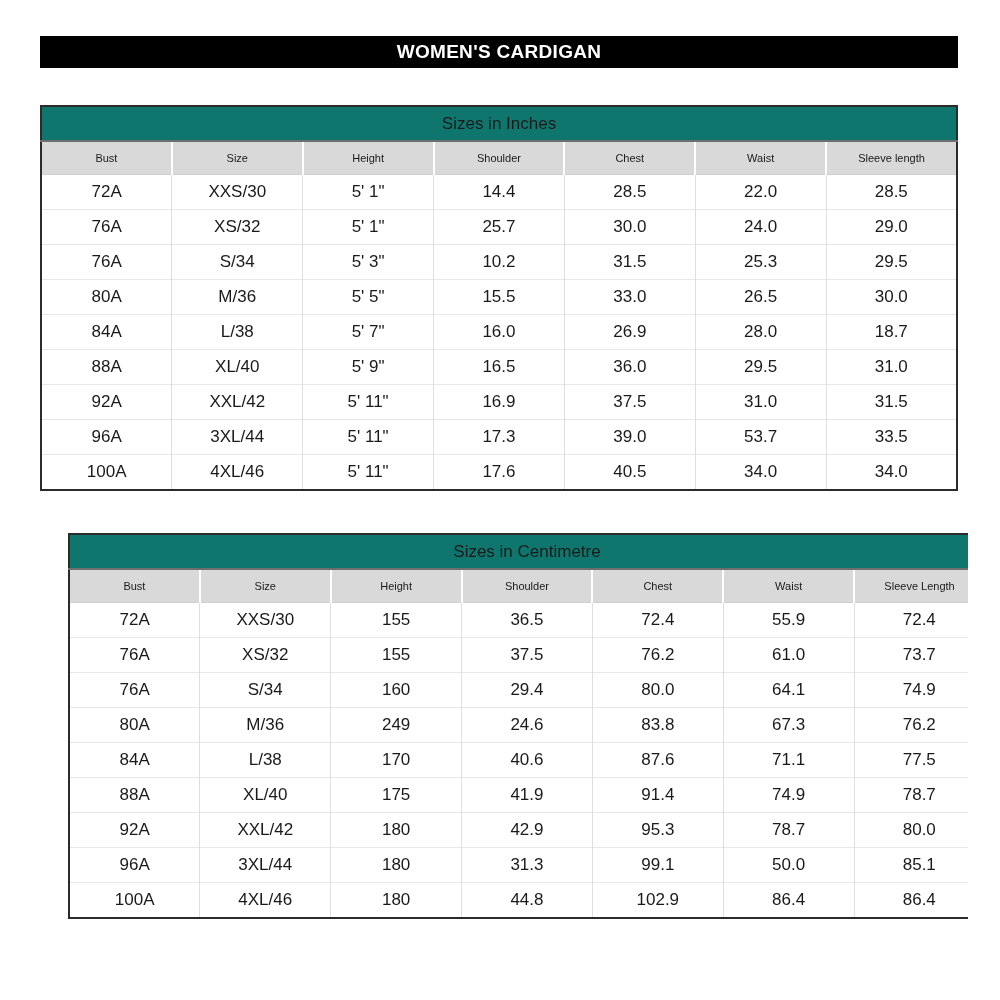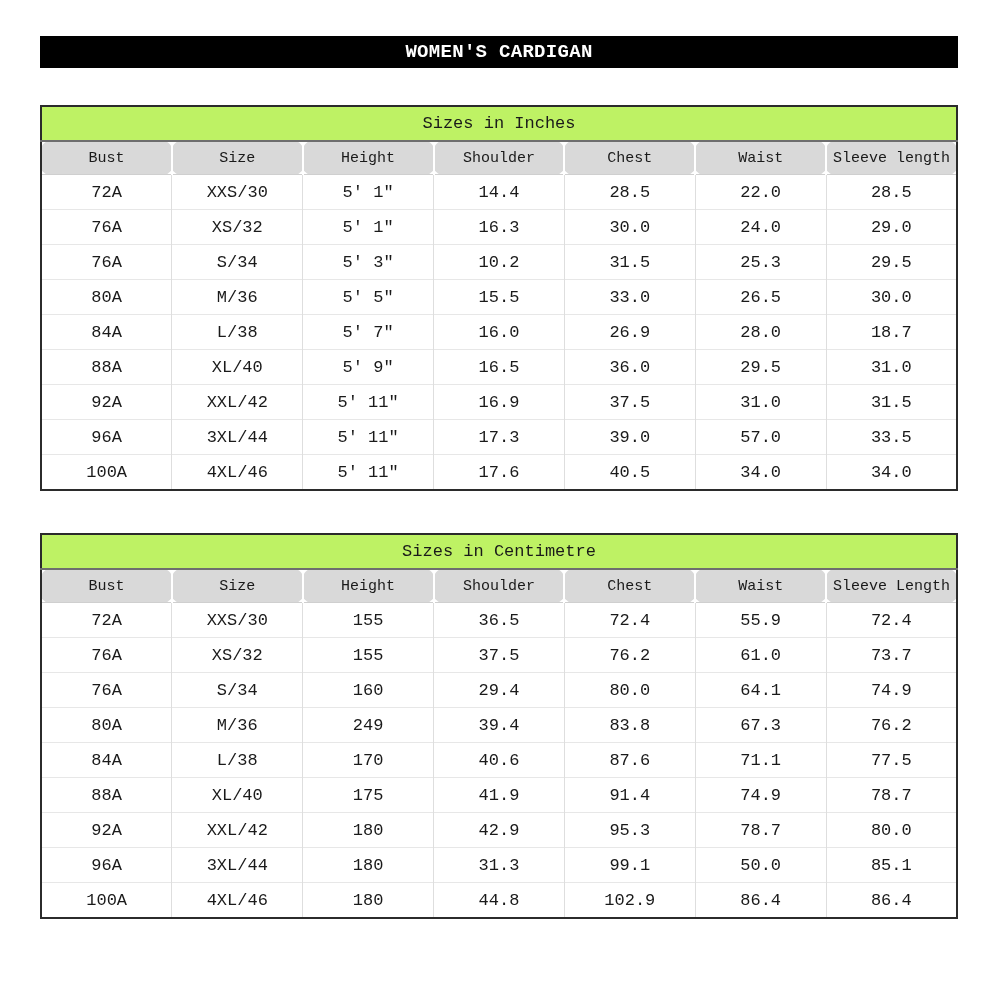--- a/index.html
+++ b/index.html
@@ -8,21 +8,20 @@
     background: #ffffff;
     font-family: "Liberation Sans", sans-serif;
     color: #1a1a1a;
   }
   .page {
     position: relative;
     width: 968px;
     height: 1000px;
     background: #ffffff;
     overflow: hidden;
-    font-family: Liberation Mono, monospace;
   }
   .banner {
     position: absolute;
     left: 40px;
     top: 36px;
     width: 918px;
     height: 32px;
     background: #000000;
     display: flex;
     align-items: center;
@@ -33,49 +32,48 @@
     font-size: 19px;
     font-weight: bold;
     letter-spacing: 0.3px;
   }
   .size-table-wrap {
     position: absolute;
     left: 40px;
     width: 918px;
   }
   .size-table-wrap.inches { top: 105px; }
-  .size-table-wrap.cm     { top: 533px; }
+  .size-table-wrap.cm     { top: 533px; margin-left: 28px; }
 
   table.size-table {
     width: 100%;
     table-layout: fixed;
     border-collapse: collapse;
     border: 2px solid #2b2b2b;
     background: #ffffff;
   }
   td, th {
     padding: 0;
     text-align: center;
     vertical-align: middle;
     font-weight: normal;
     overflow: hidden;
     white-space: nowrap;
   }
   .title-row td {
     height: 33px;
     font-size: 17px;
-    background: #bef264;
+    background: #0f766e;
     border-bottom: 2px solid #6e6e6e;
   }
   .header-row th {
     height: 32px;
-    font-size: 15px;
+    font-size: 11px;
     background: #d9d9d9;
     border-bottom: 1px solid #cfcfcf;
-    border-radius: 9px;
   }
   .header-row th + th {
     border-left: 2px solid #ffffff;
   }
   tbody td {
     height: 34px;
     font-size: 17px;
   }
   tbody td + td {
     border-left: 1px solid #dedede;
@@ -116,21 +114,21 @@
             <td>5' 1"</td>
             <td>14.4</td>
             <td>28.5</td>
             <td>22.0</td>
             <td>28.5</td>
           </tr>
           <tr>
             <td>76A</td>
             <td>XS/32</td>
             <td>5' 1"</td>
-            <td>16.3</td>
+            <td>25.7</td>
             <td>30.0</td>
             <td>24.0</td>
             <td>29.0</td>
           </tr>
           <tr>
             <td>76A</td>
             <td>S/34</td>
             <td>5' 3"</td>
             <td>10.2</td>
             <td>31.5</td>
@@ -172,21 +170,21 @@
             <td>37.5</td>
             <td>31.0</td>
             <td>31.5</td>
           </tr>
           <tr>
             <td>96A</td>
             <td>3XL/44</td>
             <td>5' 11"</td>
             <td>17.3</td>
             <td>39.0</td>
-            <td>57.0</td>
+            <td>53.7</td>
             <td>33.5</td>
           </tr>
           <tr>
             <td>100A</td>
             <td>4XL/46</td>
             <td>5' 11"</td>
             <td>17.6</td>
             <td>40.5</td>
             <td>34.0</td>
             <td>34.0</td>
@@ -236,21 +234,21 @@
             <td>160</td>
             <td>29.4</td>
             <td>80.0</td>
             <td>64.1</td>
             <td>74.9</td>
           </tr>
           <tr>
             <td>80A</td>
             <td>M/36</td>
             <td>249</td>
-            <td>39.4</td>
+            <td>24.6</td>
             <td>83.8</td>
             <td>67.3</td>
             <td>76.2</td>
           </tr>
           <tr>
             <td>84A</td>
             <td>L/38</td>
             <td>170</td>
             <td>40.6</td>
             <td>87.6</td>

